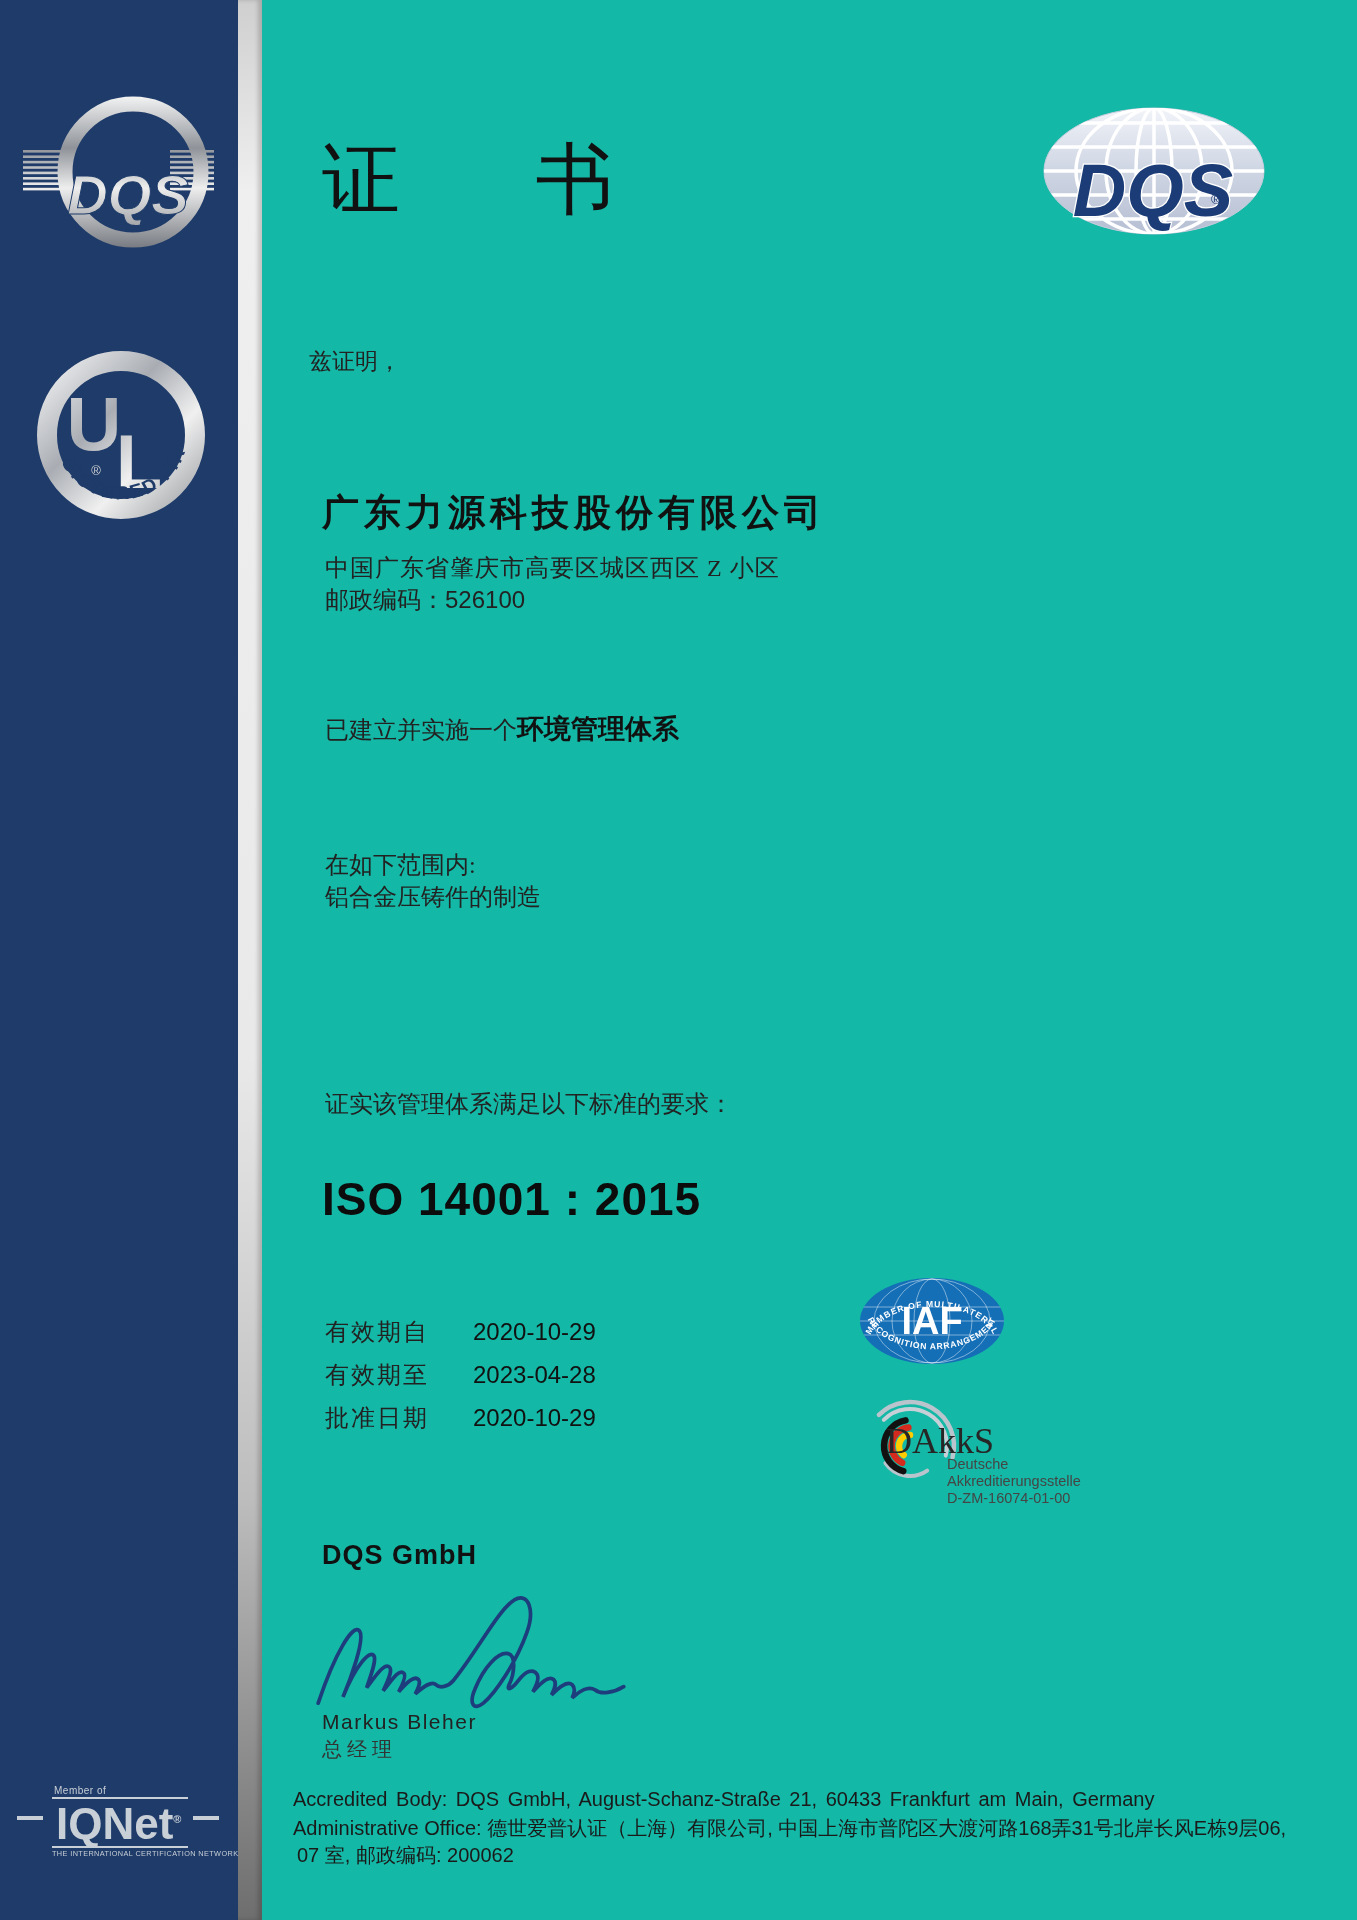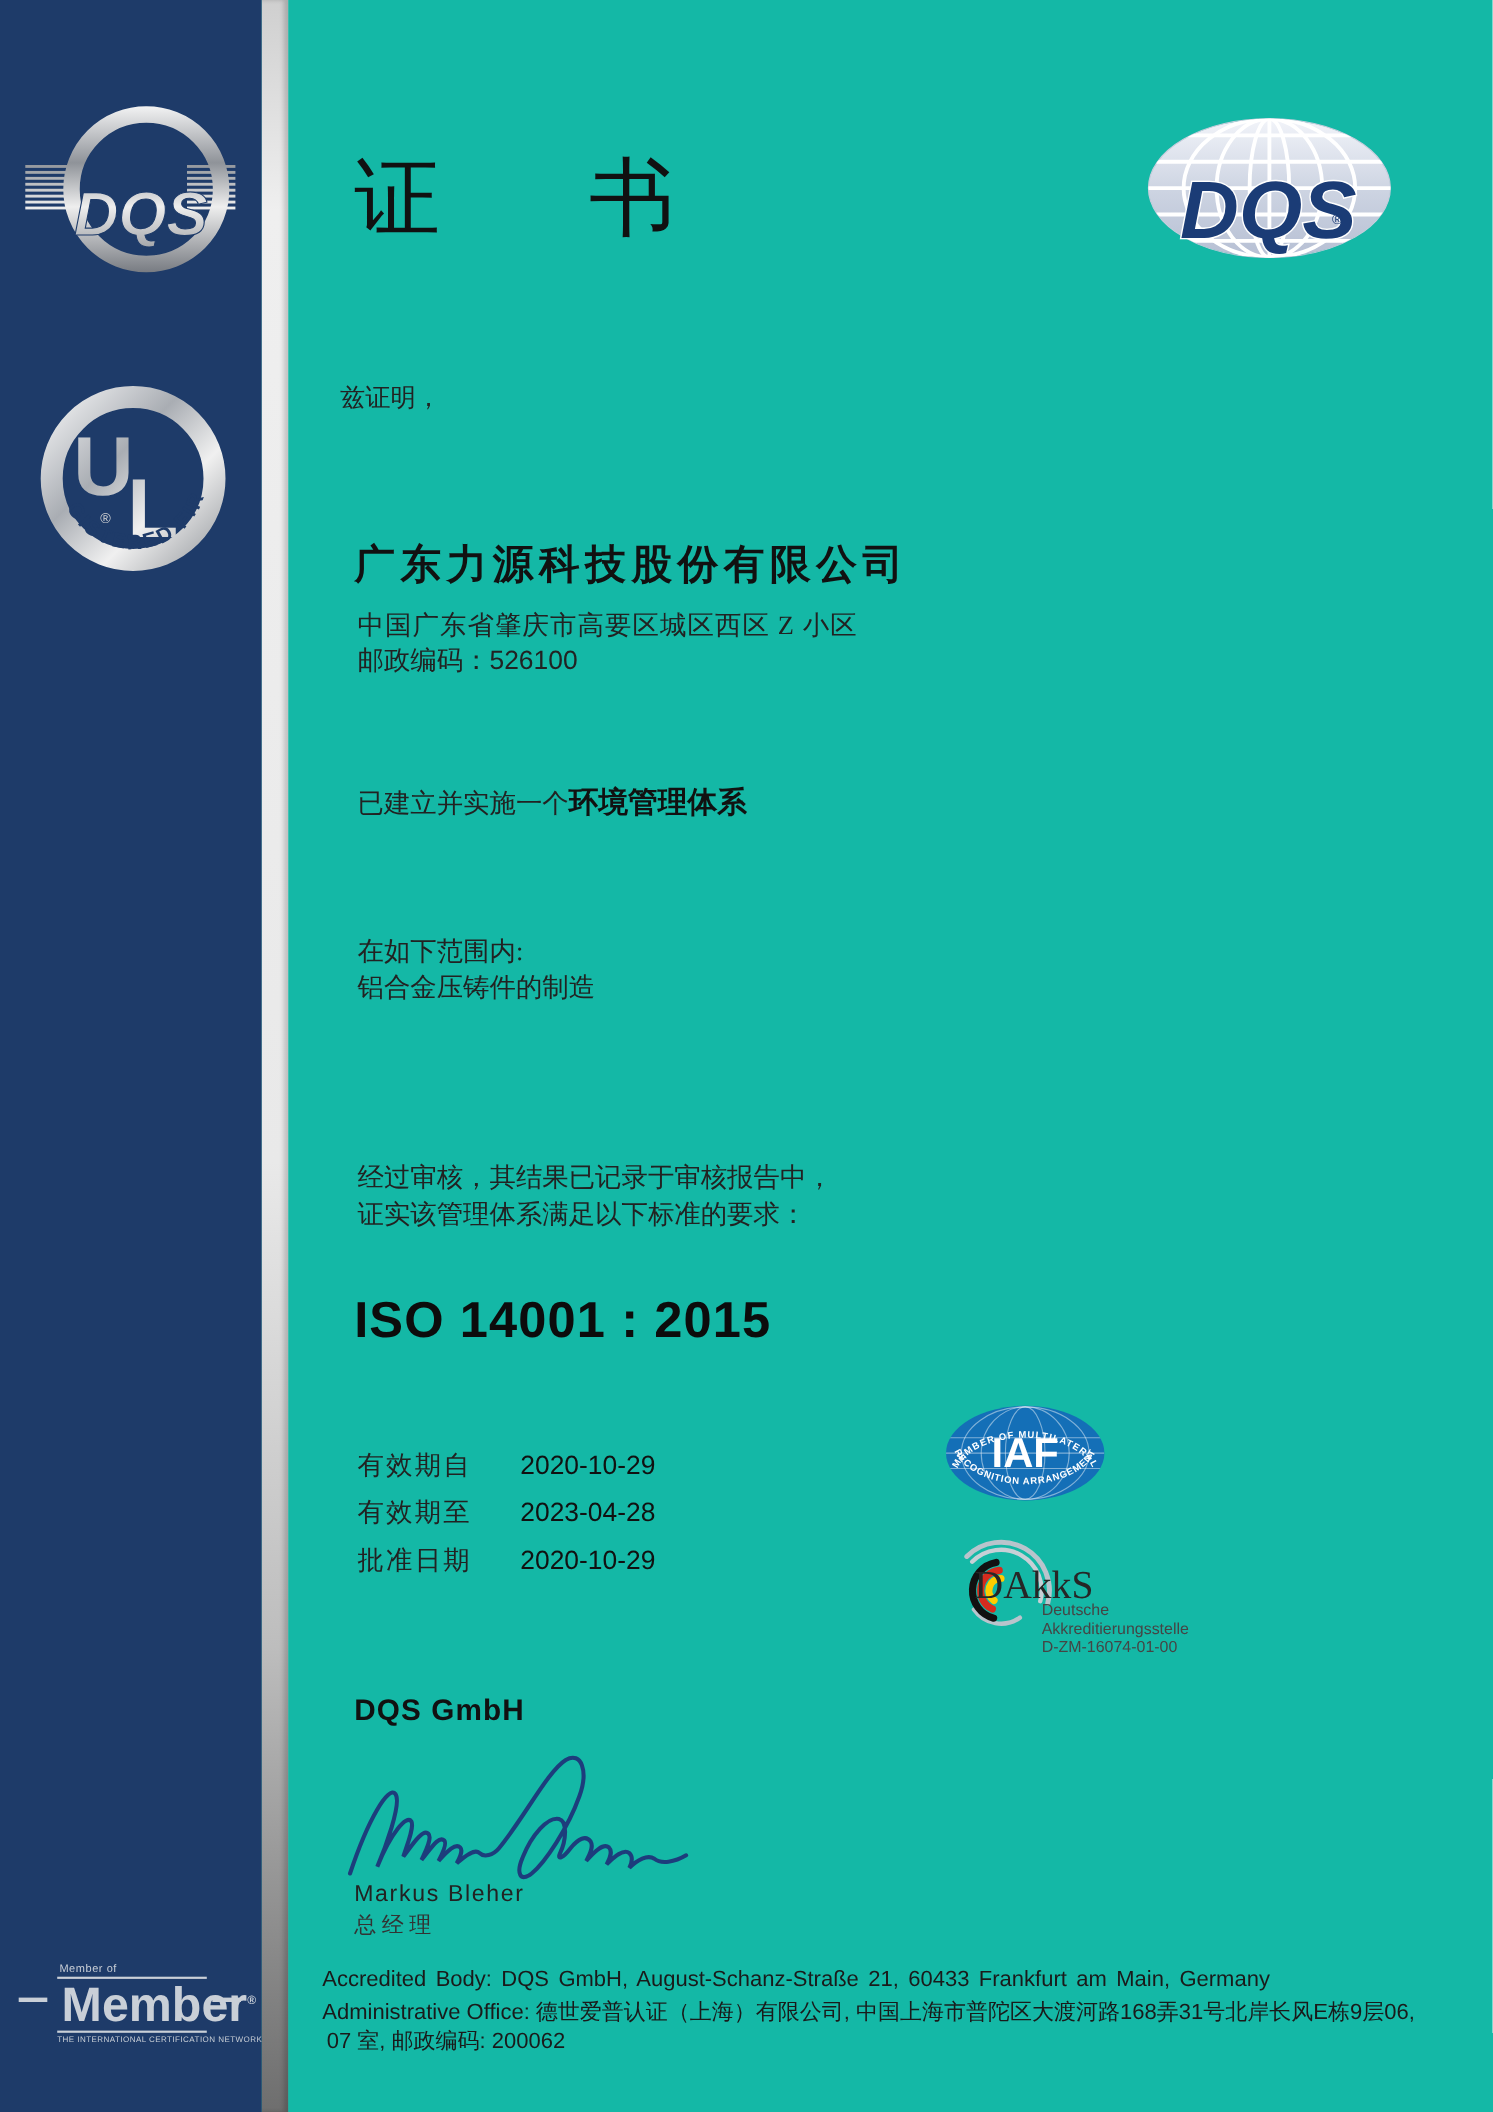--- a/index.html
+++ b/index.html
@@ -110,21 +110,21 @@
       <text x="60" y="125" text-anchor="middle" font-family="Liberation Sans, DejaVu Sans, sans-serif" font-size="13" fill="url(#silverUL)">®</text>
       <path id="ulArc" d="M 22,105 A 67,67 0 0 0 148,105" fill="none"></path>
       <text font-family="Liberation Sans, DejaVu Sans, sans-serif" font-size="19" font-weight="bold" fill="#1E3B69" letter-spacing="2.5">
         <textPath href="#ulArc" startOffset="50%" text-anchor="middle">REGISTERED FIRM</textPath>
       </text>
     </svg>
 
     <div class="iqnet sans">
       <div class="memberof">Member of</div>
       <div class="hline" style="top:12px;"></div>
-      <div class="name"><span>Member</span><sup>®</sup></div>
+      <div class="name"><span>IQNet</span><sup>®</sup></div>
       <div class="dash" style="left:17px;"></div>
       <div class="dash" style="left:193px;"></div>
       <div class="hline" style="top:61px;"></div>
       <div class="tagline">THE INTERNATIONAL CERTIFICATION NETWORK</div>
     </div>
   </div>
 
   <div class="divider"></div>
 
   <svg class="abs" style="left:1043px;top:106px;" width="226" height="134" viewBox="0 0 226 134">
@@ -159,21 +159,20 @@
 
   <div class="abs serif company">广东力源科技股份有限公司</div>
   <div class="abs serif addr">中国广东省肇庆市高要区城区西区 Z 小区</div>
   <div class="abs serif postrow"><span>邮政编码：</span><span class="sans val">526100</span></div>
 
   <div class="abs serif estab"><span>已建立并实施一个</span><b>环境管理体系</b></div>
 
   <div class="abs serif scopelab">在如下范围内:</div>
   <div class="abs serif scopeval">铝合金压铸件的制造</div>
 
-  <div class="abs serif audit1">经过审核，其结果已记录于审核报告中，</div>
   <div class="abs serif audit2">证实该管理体系满足以下标准的要求：</div>
 
   <div class="abs sans standard">ISO 14001 : 2015</div>
 
   <div class="abs details">
     <div class="drow">
       <div class="serif dlab">有效期自</div>
       <div class="sans dval">2020-10-29</div>
     </div>
     <div class="drow">

